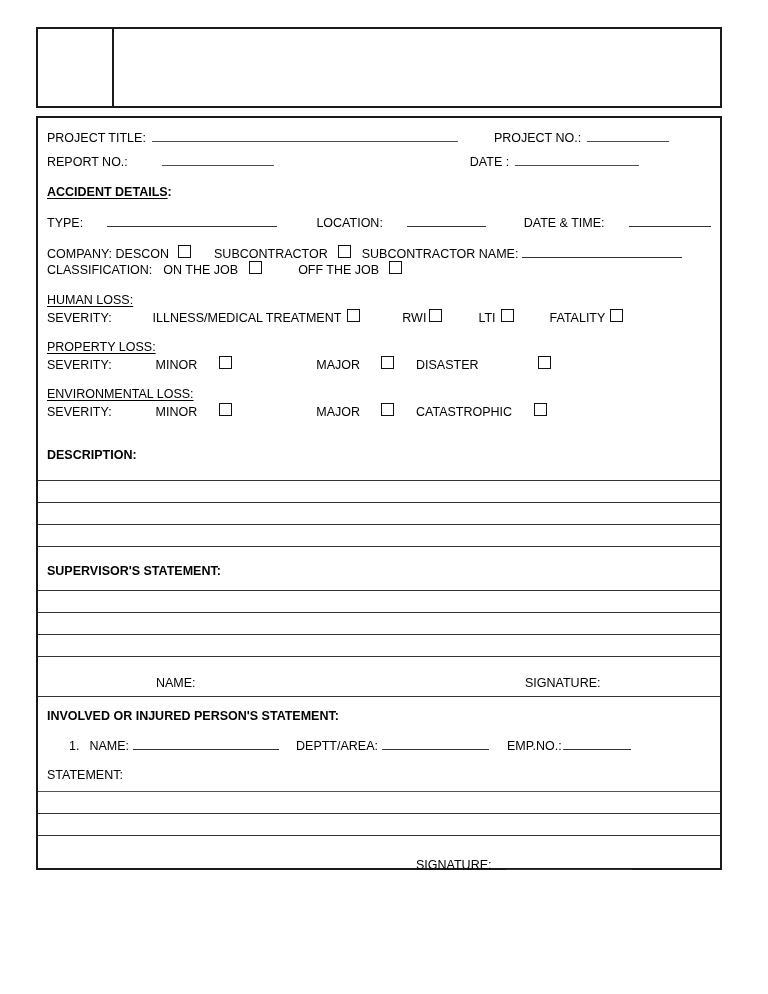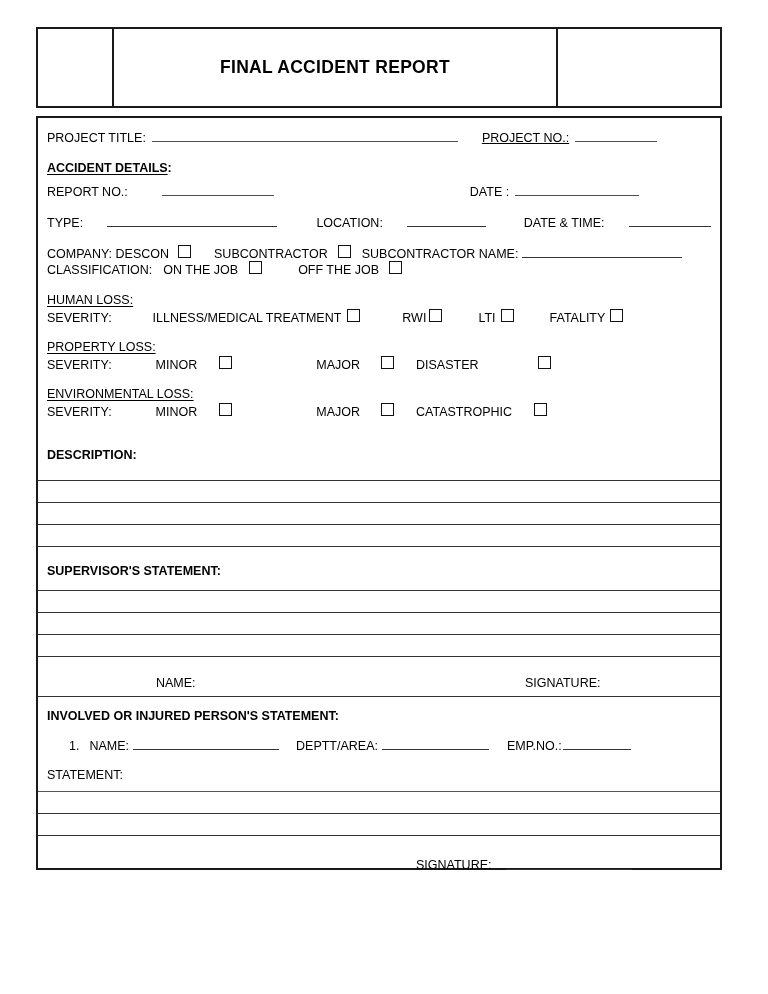--- a/index.html
+++ b/index.html
@@ -128,46 +128,43 @@
     font-size: 12.5px;
   }
 </style>
 </head>
 <body>
 
 <div class="page">
 
   <div class="title-block">
     <div class="title-cell-left"></div>
-    <div class="title-cell-center">
-      <span class="doc-title">FINAL ACCIDENT REPORT</span>
-    </div>
     <div class="title-cell-right"></div>
   </div>
 
   <div class="form-body">
 
     <div class="pad" style="padding-top:12px;">
       <div class="row">
         <span class="lbl">PROJECT TITLE:</span>
         <span class="ul" style="width:306px;" title=""></span>
-        <span class="lbl" style="margin-left:24px;text-decoration:underline;">PROJECT NO.:</span>
+        <span class="lbl" style="margin-left:36px;">PROJECT NO.:</span>
         <span class="ul" style="width:82px;" title=""></span>
-      </div>
-
-      <div class="row" style="margin-top:16px;">
-        <span class="hdr-ul">ACCIDENT DETAILS</span>
-          <span style="font-weight:bold;font-size:12.5px;">:</span>
       </div>
 
       <div class="row" style="margin-top:9px;">
         <span class="lbl">REPORT NO.:</span>
         <span class="ul" style="width:112px;margin-left:34px;" title=""></span>
         <span class="lbl" style="margin-left:196px;">DATE :</span>
         <span class="ul" style="width:124px;" title=""></span>
+      </div>
+
+      <div class="row" style="margin-top:16px;">
+        <span class="hdr-ul">ACCIDENT DETAILS</span>
+          <span style="font-weight:bold;font-size:12.5px;">:</span>
       </div>
 
       <div class="row" style="margin-top:16px;gap:20px;">
         <span class="lbl">TYPE:</span>
         <span class="ul ul-dark" style="width:190px;margin-left:4px;" title=""></span>
         <span class="lbl" style="margin-left:19px;">LOCATION:</span>
         <span class="ul ul-dark" style="width:88px;margin-left:4px;" title=""></span>
         <span class="lbl" style="margin-left:18px;">DATE &amp; TIME:</span>
         <span class="ul ul-dark" style="width:92px;margin-left:4px;" title=""></span>
       </div>

